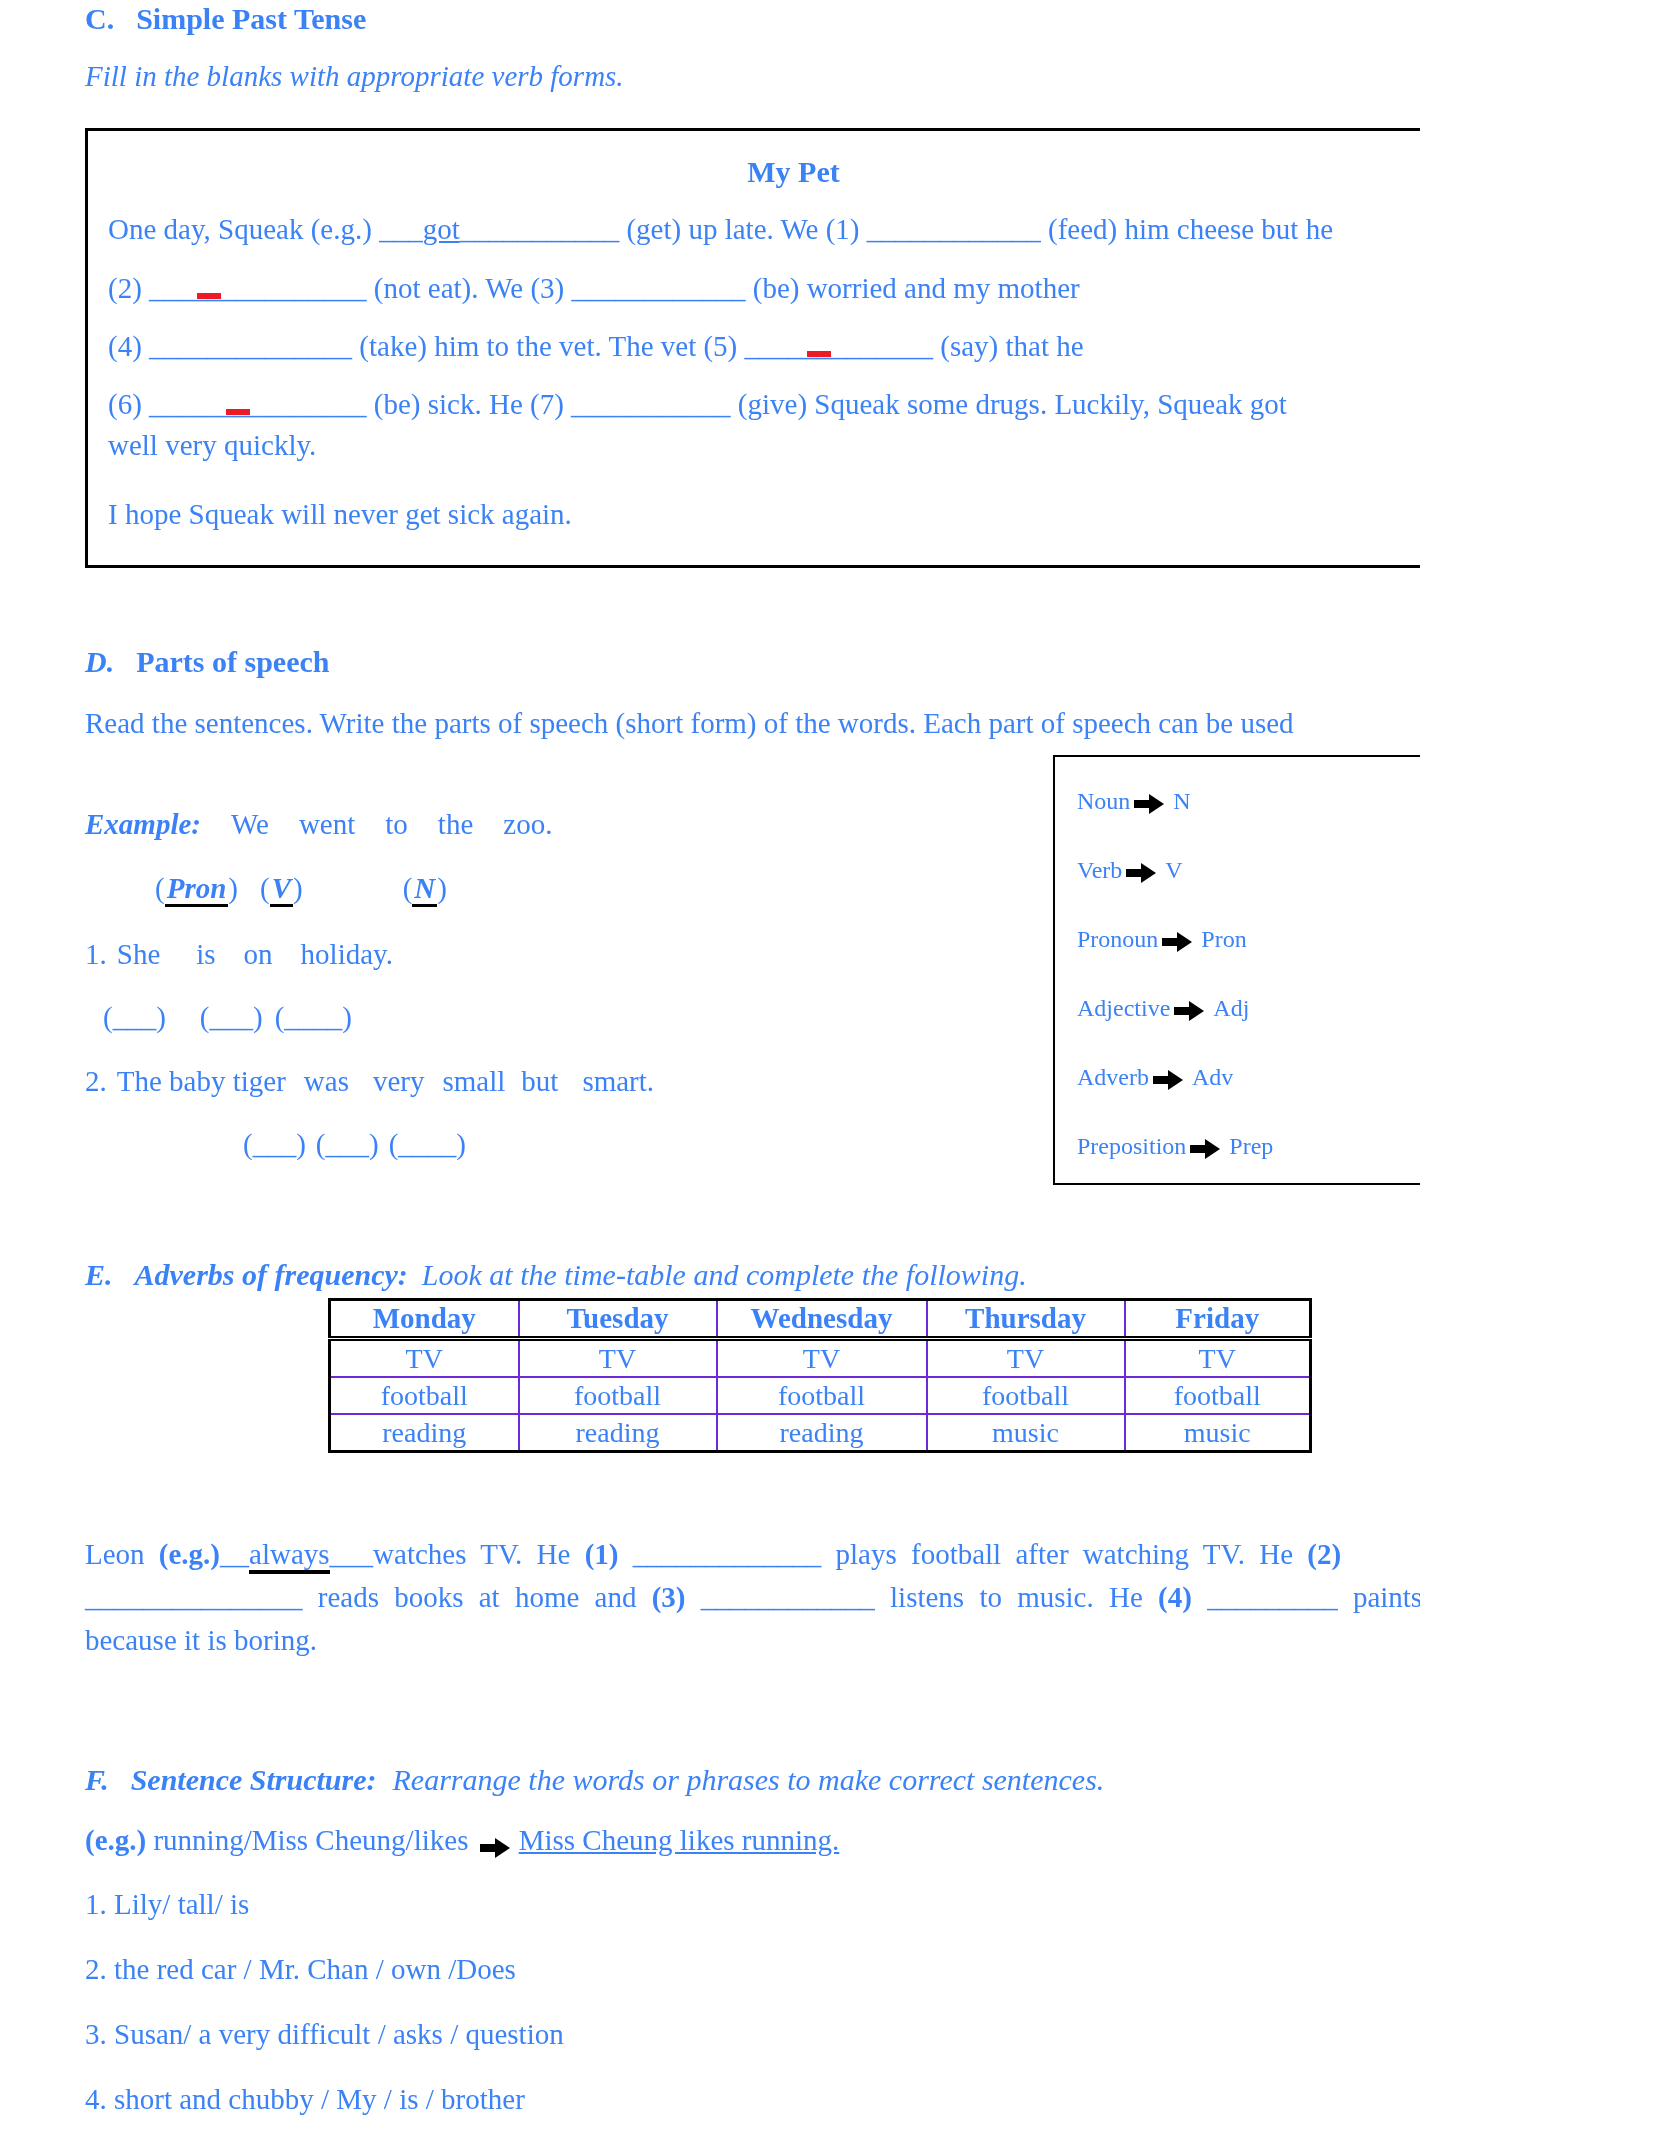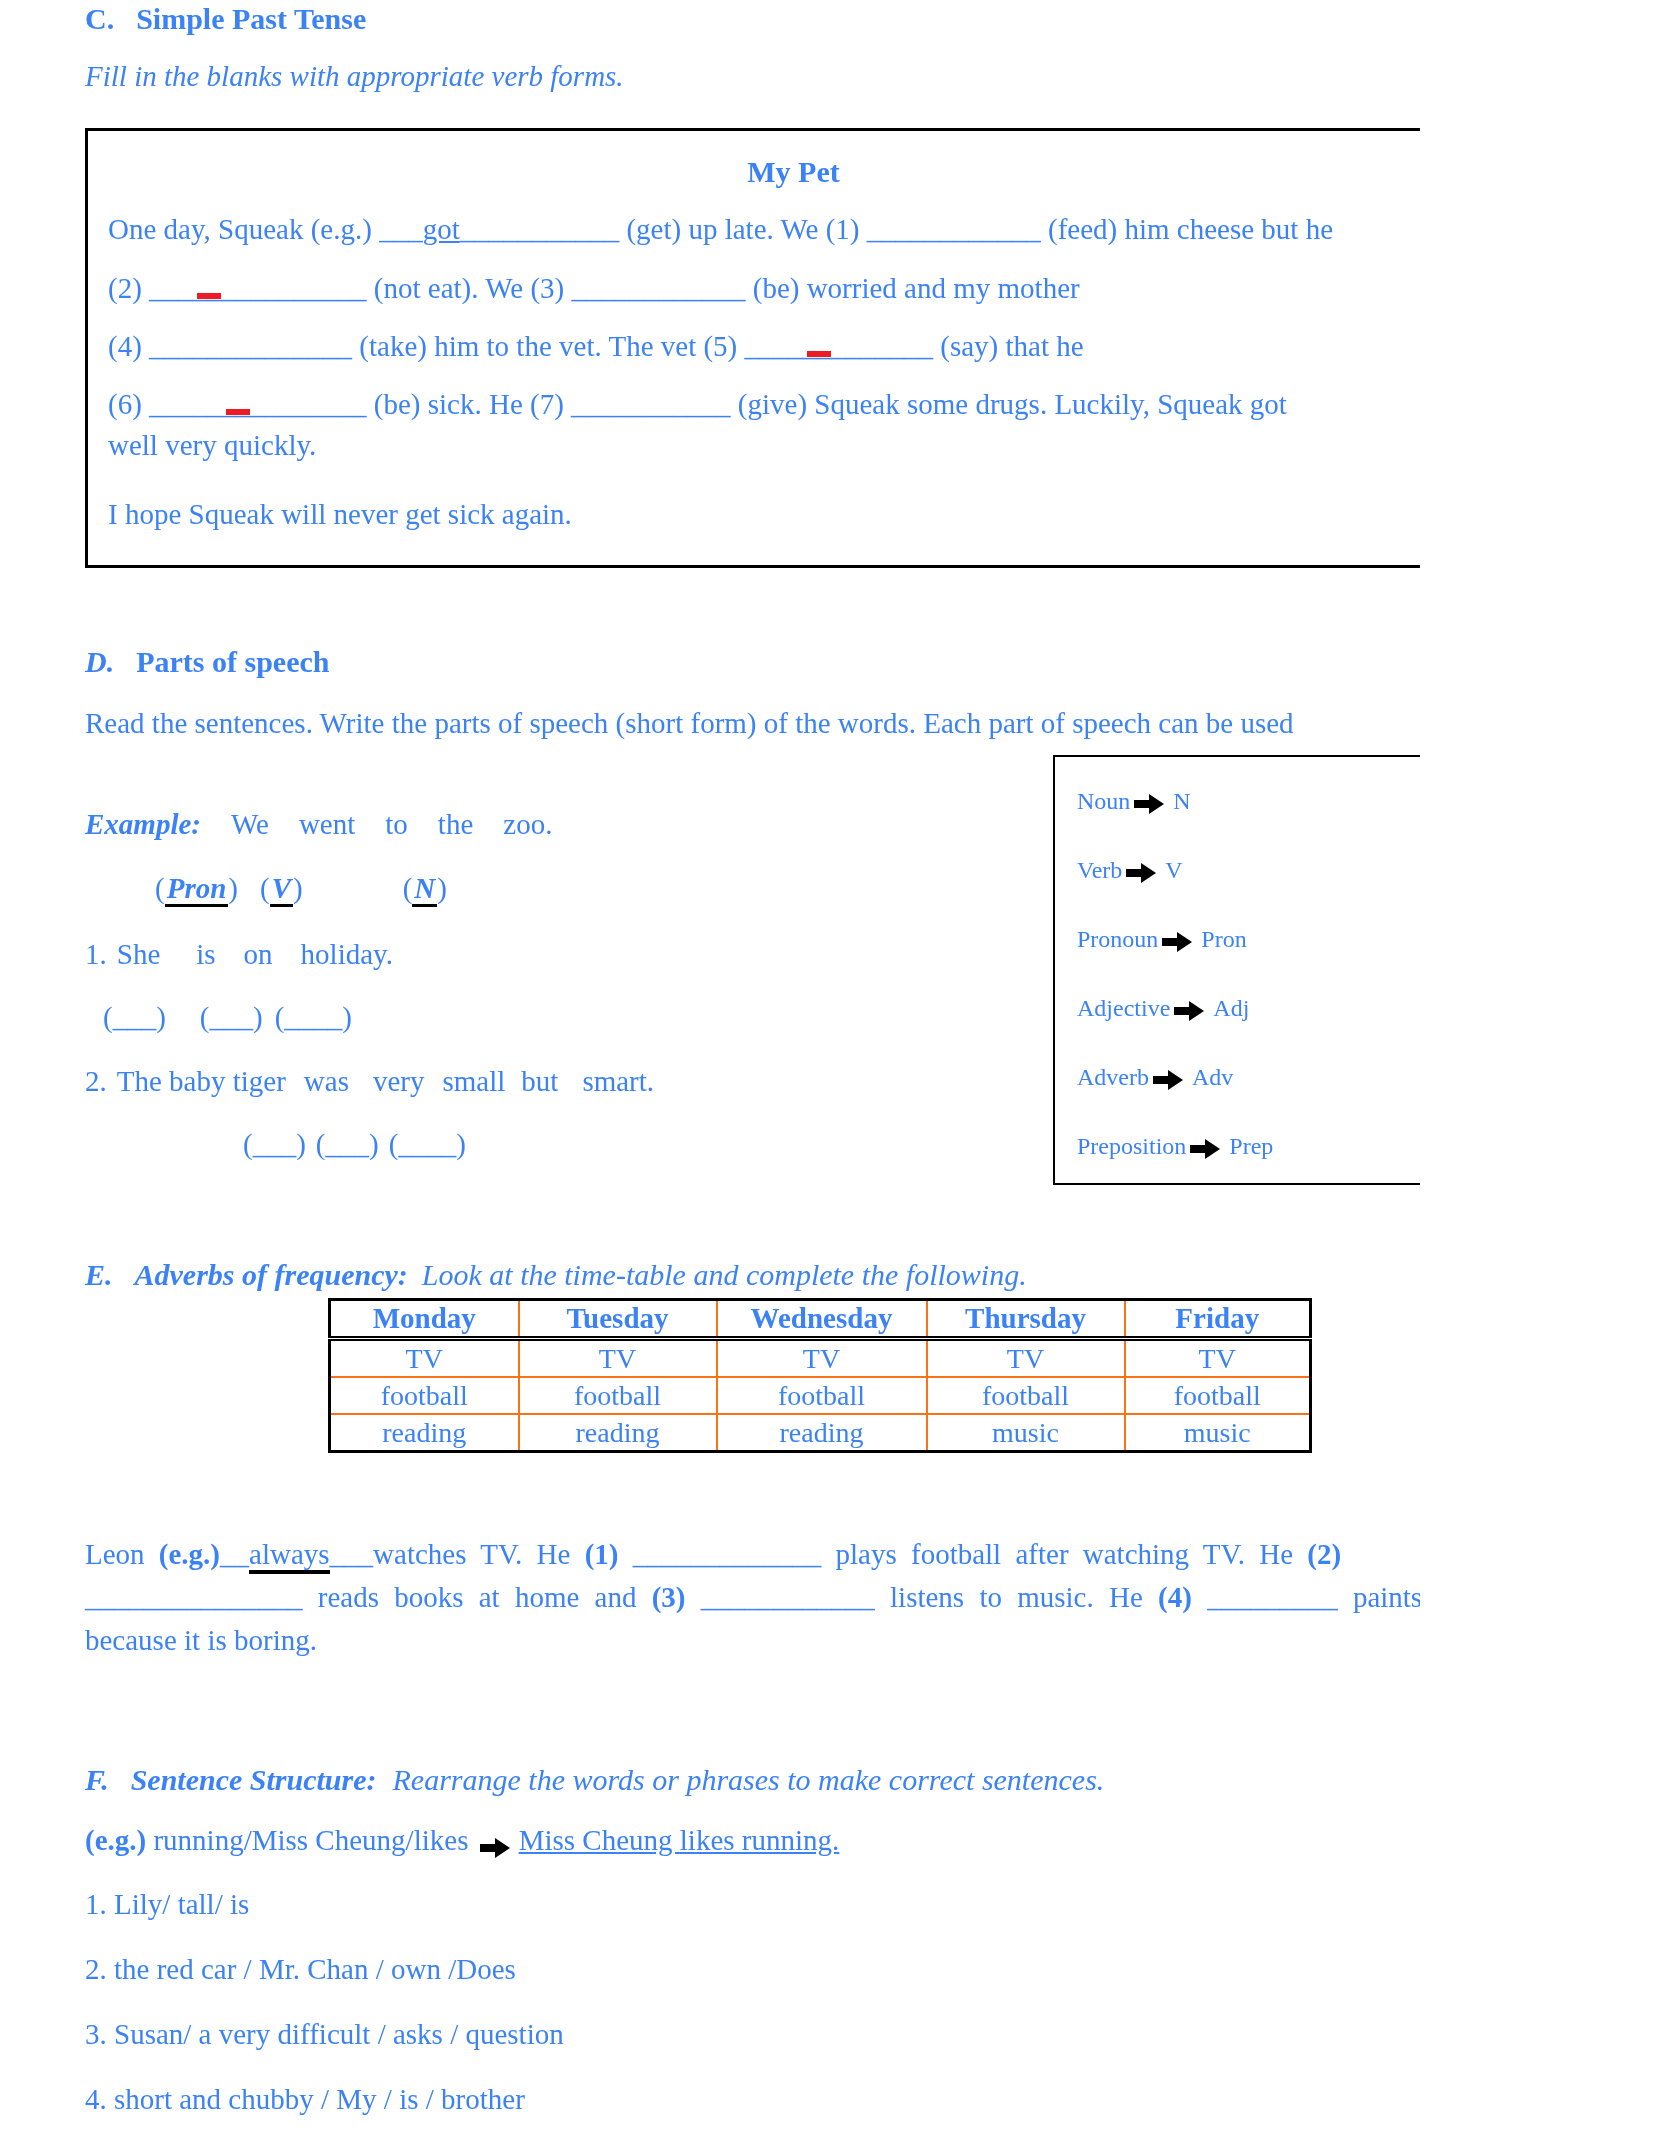--- a/index.html
+++ b/index.html
@@ -36,21 +36,21 @@
 
   .w30{margin-right:30px;}
   .ansu{font-weight:bold;font-style:italic;border-bottom:3px solid #000;padding:0 2px;}
   .pg{white-space:nowrap;}
   .pgap34{margin-right:34px;text-align:center;}
   .pgap12{margin-right:12px;}
   .pgap10{margin-right:10px;}
 
   
   .tt{position:absolute;left:328px;top:1298px;border-collapse:collapse;border:3px solid #000;font-size:28px;table-layout:fixed;}
-  .tt th,.tt td{border:2px solid #f97316;text-align:center;height:35px;padding:0 6px;font-weight:normal;}
+  .tt th,.tt td{border:2px solid #6d28d9;text-align:center;height:35px;padding:0 6px;font-weight:normal;}
   .tt th{font-weight:bold;font-size:29px;border-bottom:5px double #000;}
 
   .leon-line{white-space:nowrap;line-height:43px;}
   .f-item{height:65px;white-space:nowrap;}
 </style>
 </head>
 <body>
 
 <div id="page">
 

